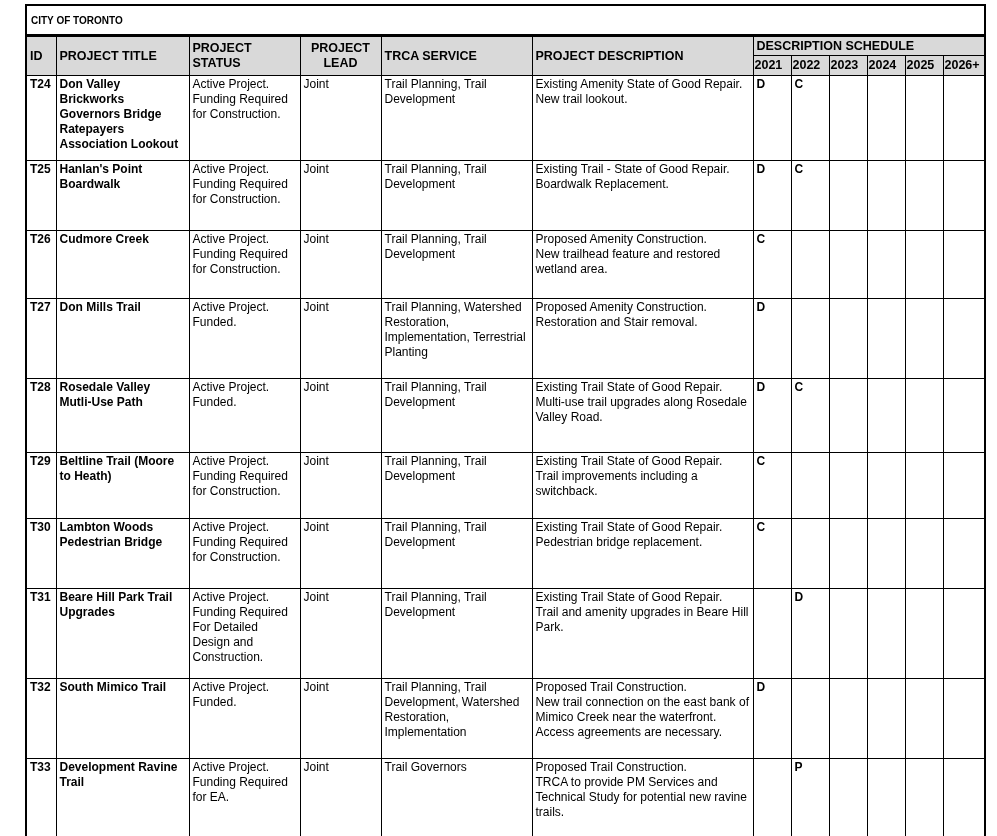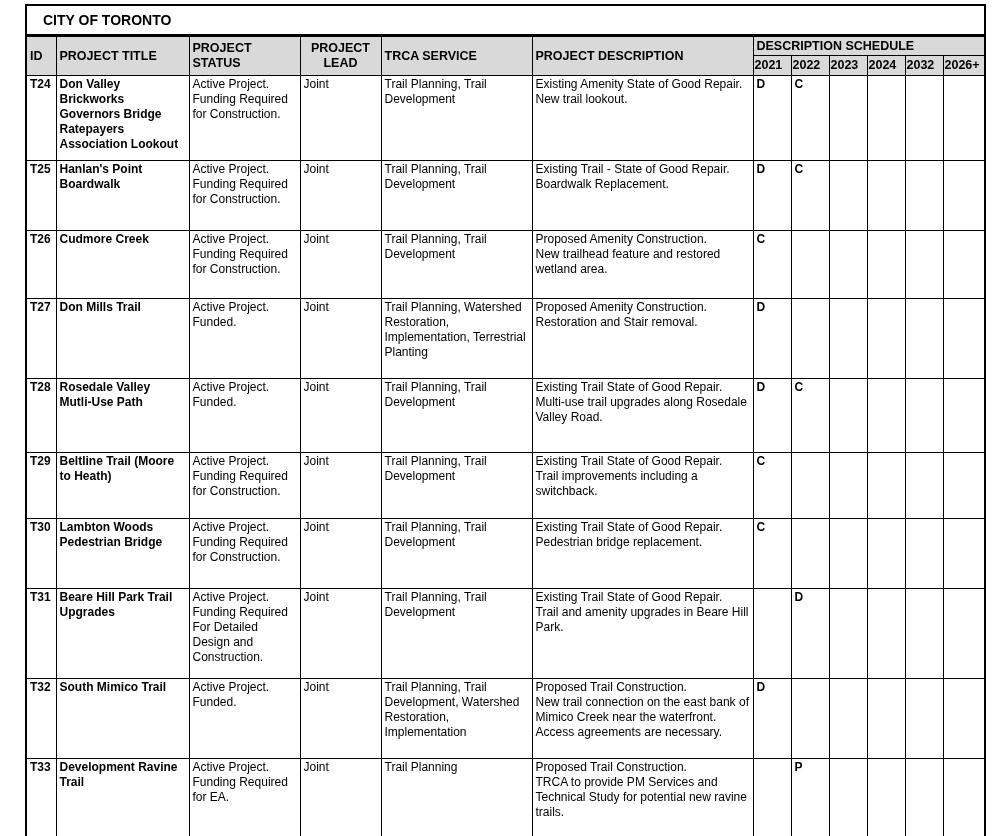--- a/index.html
+++ b/index.html
@@ -33,26 +33,26 @@
     text-align: left;
     overflow: hidden;
     word-wrap: break-word;
   }
   
   table.projects {
     border: 2px solid #000000;
   }
   tr.title-row th {
     background: #ffffff;
-    font-size: 14px;
+    font-size: 10px;
     font-weight: bold;
     height: 26px;
     vertical-align: middle;
     border-bottom: 3px solid #000000;
-    padding-left: 16px;
+    padding-left: 4px;
   }
   tr.header-row th, tr.year-row th {
     background: #d9d9d9;
     font-weight: bold;
     font-size: 12.5px;
     vertical-align: middle;
   }
   tr.header-row th.center { text-align: center; }
   tr.header-row { height: 20px; }
   tr.year-row { height: 20px; }
@@ -98,21 +98,21 @@
         <th rowspan="2" class="center">PROJECT LEAD</th>
         <th rowspan="2">TRCA SERVICE</th>
         <th rowspan="2">PROJECT DESCRIPTION</th>
         <th colspan="6" class="sched-head">DESCRIPTION SCHEDULE</th>
       </tr>
       <tr class="year-row">
         <th>2021</th>
         <th>2022</th>
         <th>2023</th>
         <th>2024</th>
-        <th>2032</th>
+        <th>2025</th>
         <th>2026+</th>
       </tr>
     </thead>
     <tbody>
         <tr style="height: 85px;">
     <td class="c-id">T24</td>
     <td class="c-title">Don Valley Brickworks Governors Bridge Ratepayers Association Lookout</td>
     <td class="c-status">Active Project. Funding Required for Construction.</td>
     <td class="c-lead">Joint</td>
     <td class="c-service">Trail Planning, Trail Development</td>
@@ -244,21 +244,21 @@
           <td class="sched"></td>
           <td class="sched"></td>
           <td class="sched"></td>
           <td class="sched"></td>
         </tr>
         <tr style="height: 78px;">
     <td class="c-id">T33</td>
     <td class="c-title">Development Ravine Trail</td>
     <td class="c-status">Active Project. Funding Required for EA.</td>
     <td class="c-lead">Joint</td>
-    <td class="c-service">Trail Planning</td>
+    <td class="c-service">Trail Governors</td>
     <td class="c-desc">Proposed Trail Construction.
 TRCA to provide PM Services and Technical Study for potential new ravine trails.</td>
   <td class="sched"></td>
           <td class="sched">P</td>
           <td class="sched"></td>
           <td class="sched"></td>
           <td class="sched"></td>
           <td class="sched"></td>
         </tr>
       </tbody>

